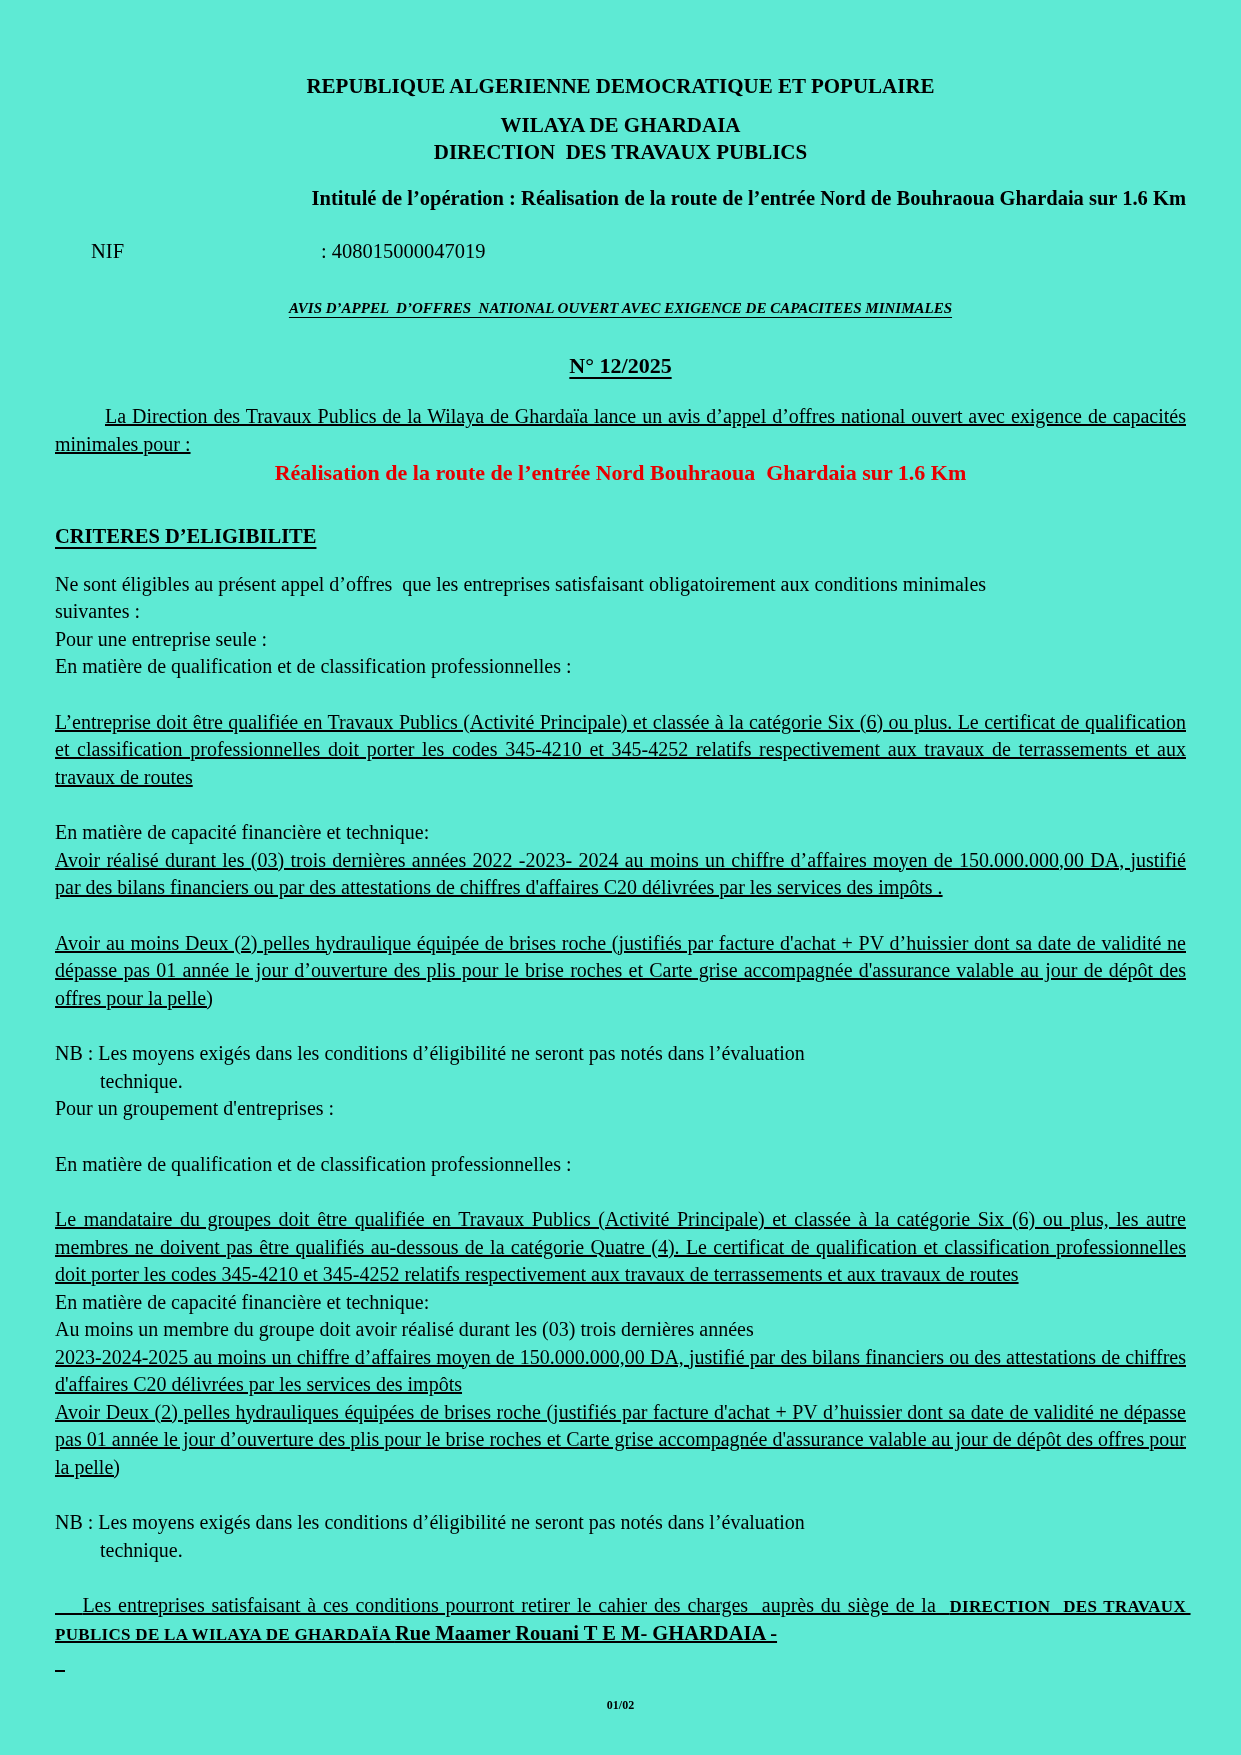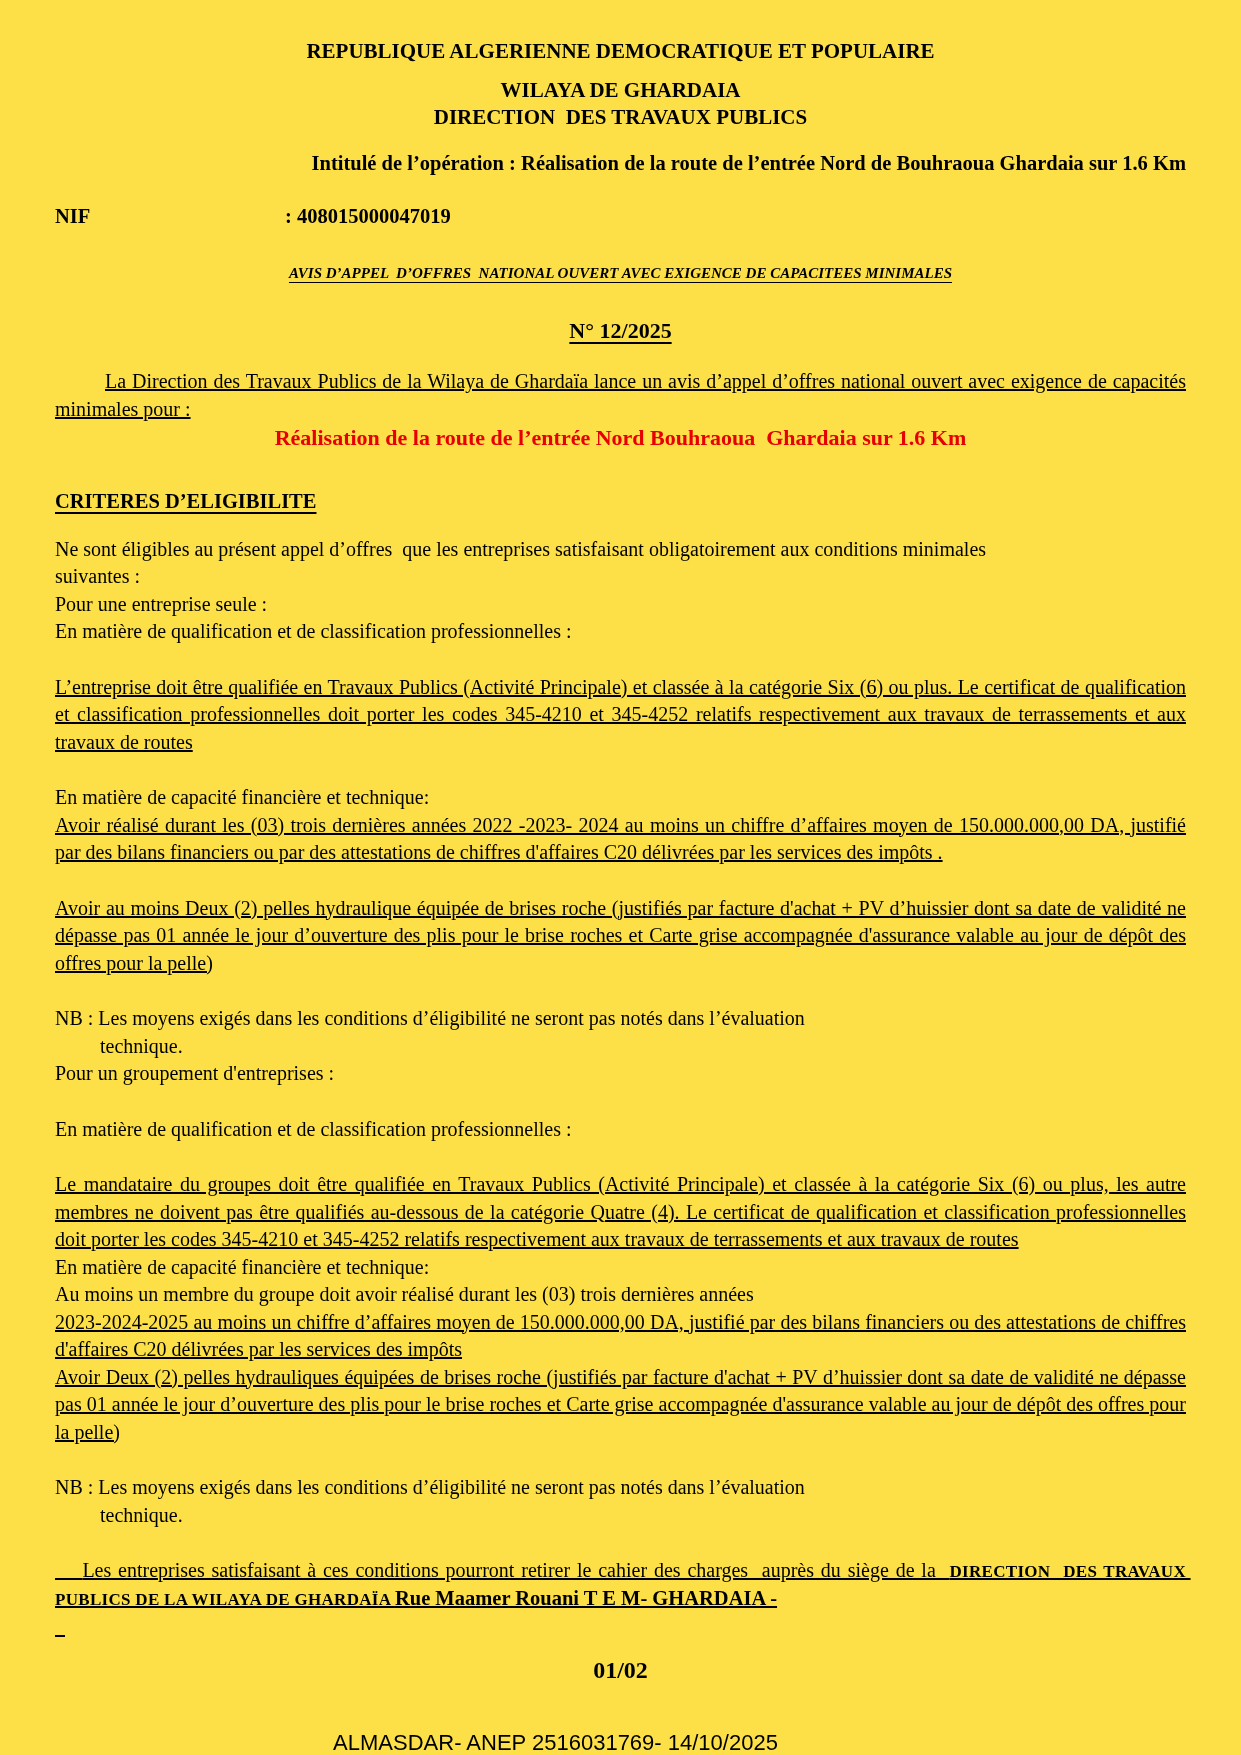--- a/index.html
+++ b/index.html
@@ -7,42 +7,42 @@
   body {
     width: 1241px;
     height: 1755px;
     font-family: "Liberation Serif", "DejaVu Serif", serif;
     color: #000000;
     overflow: hidden;
   }
   .page {
     width: 1241px;
     height: 1755px;
-    background: #fde047;
-    padding: 29px 55px 0 55px;
+    background: #5eead4;
+    padding: 64px 55px 0 55px;
     position: relative;
   }
   .pre { white-space: pre-wrap; }
   p, h1, h2, h3, div.txt { font-size: 20px; line-height: 27.5px; font-weight: normal; }
 
   .hdr-republic {
     text-align: center; font-weight: bold; font-size: 21px;
     margin-top: 10px;
   }
   .hdr-wilaya {
     text-align: center; font-weight: bold; font-size: 21px;
     margin-top: 13px; line-height: 27px;
   }
   .hdr-direction {
     text-align: center; font-weight: bold; font-size: 21px; line-height: 27px;
   }
   .operation-line {
     margin-top: 19px; font-weight: bold; font-size: 20.5px; text-align: right;
   }
-  .nif-row { margin-top: 25px; font-weight: bold; font-size: 20.5px; }
+  .nif-row { margin-top: 25px; font-weight: normal; font-size: 20.5px; margin-left: 36px; }
   .nif-label { display: inline-block; width: 230px; }
   .notice-title {
     margin-top: 29px; text-align: center; font-weight: bold; font-size: 15px;
     text-decoration: underline; text-underline-offset: 4px; line-height: 28px; font-style: italic;
   }
   .notice-number {
     margin-top: 29px; text-align: center; font-weight: bold; font-size: 22px;
     text-decoration: underline; text-underline-offset: 4px; line-height: 29px;
   }
   .intro-para { margin-top: 23px; text-indent: 50px; }
@@ -54,21 +54,21 @@
     text-decoration: underline; text-underline-offset: 4px;
   }
   .gap  { margin-top: 28px; }
   .gap1 { margin-top: 20px; }
   .just { text-align: justify; text-decoration: underline; }
   .closing .caps-bold {
     font-weight: bold; font-size: 17px; letter-spacing: 0.3px;
   }
   .closing .bold { font-weight: bold; font-size: 20.5px; }
   .page-number {
-    margin-top: 16px; text-align: center; font-weight: bold; font-size: 24px;
+    margin-top: 16px; text-align: center; font-weight: bold; font-size: 12px;
   }
   .footer-line {
     margin-top: 44px; text-align: center;
     font-family: "Liberation Sans", "DejaVu Sans", sans-serif;
     font-size: 22px; position: relative; left: -65px;
   }
 </style>
 </head>
 <body>
 

